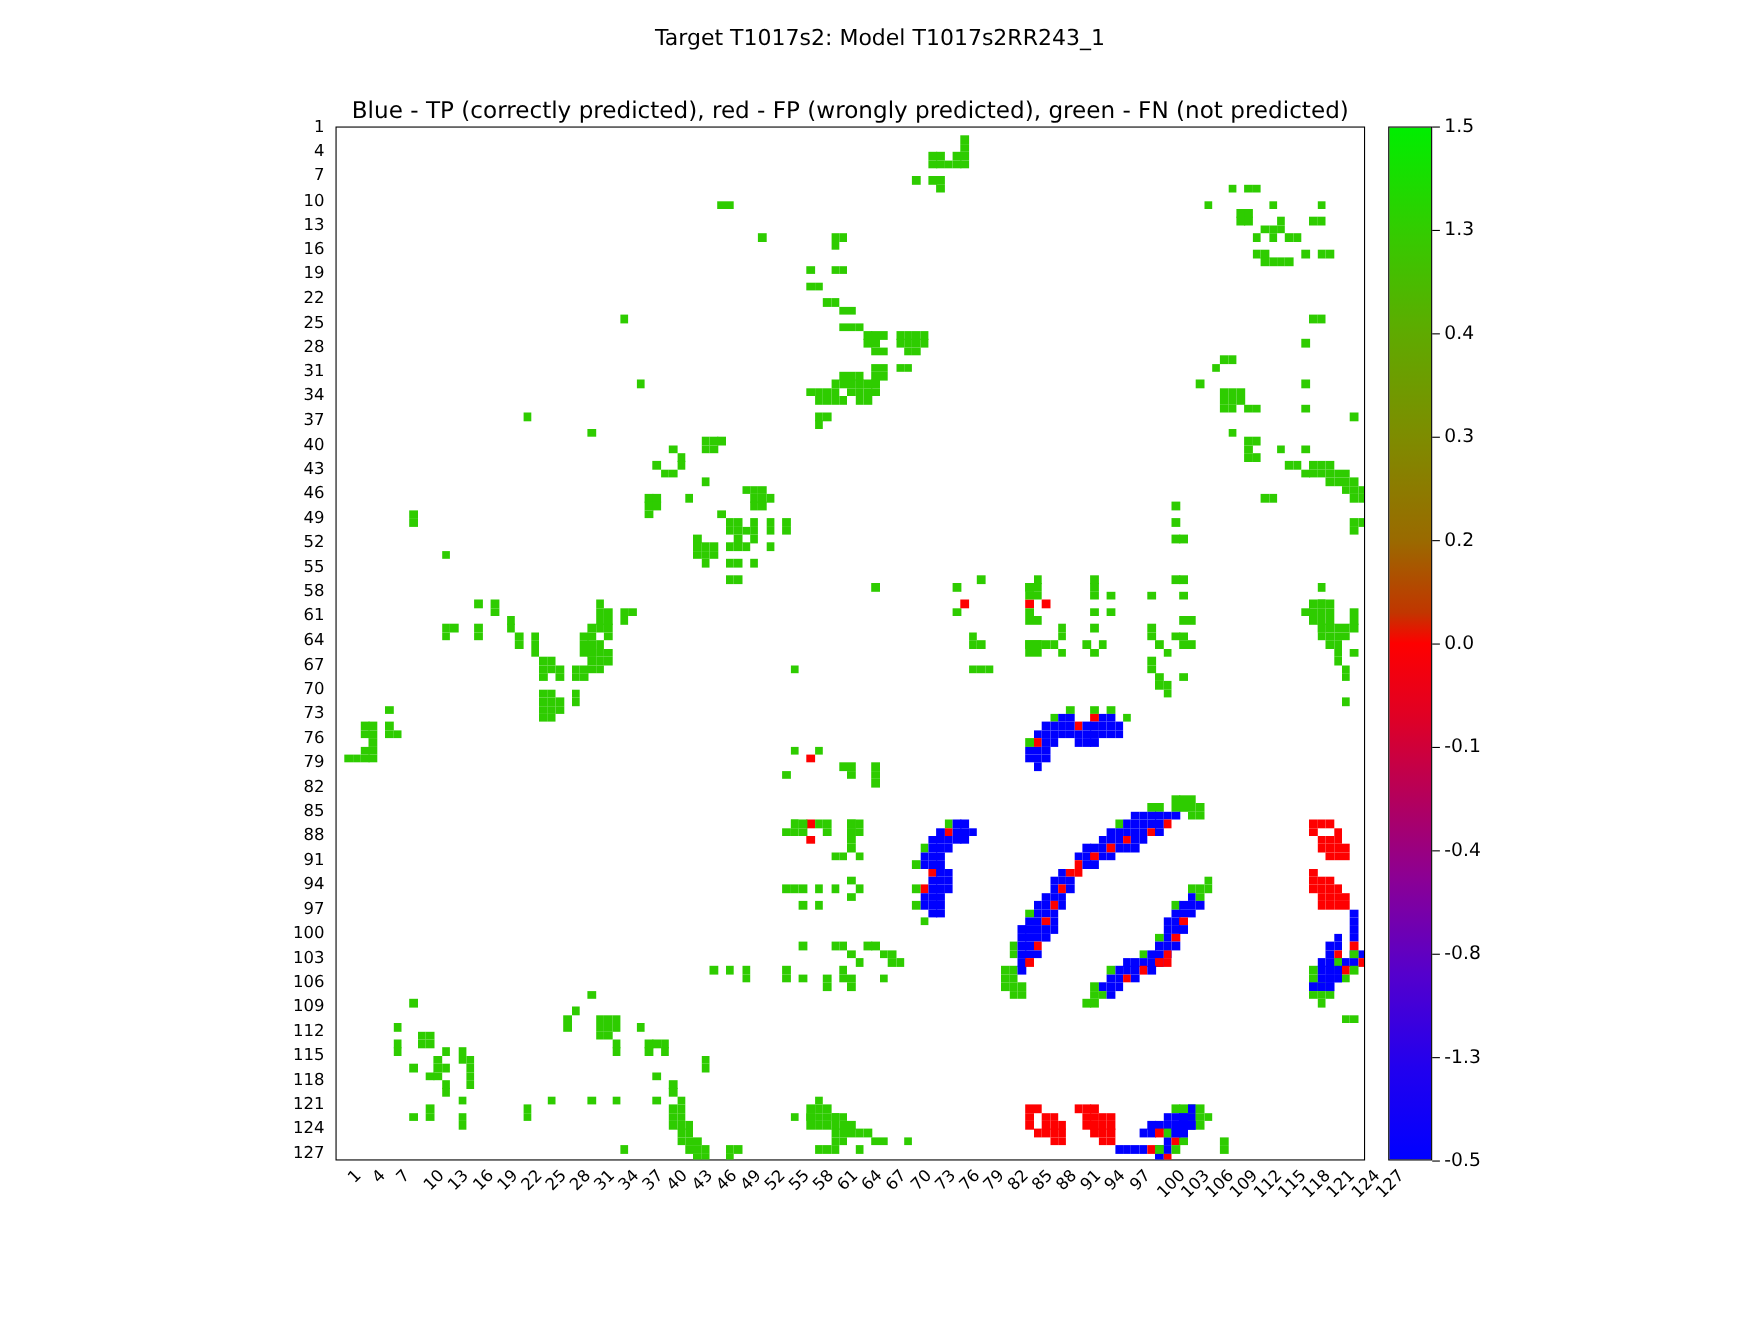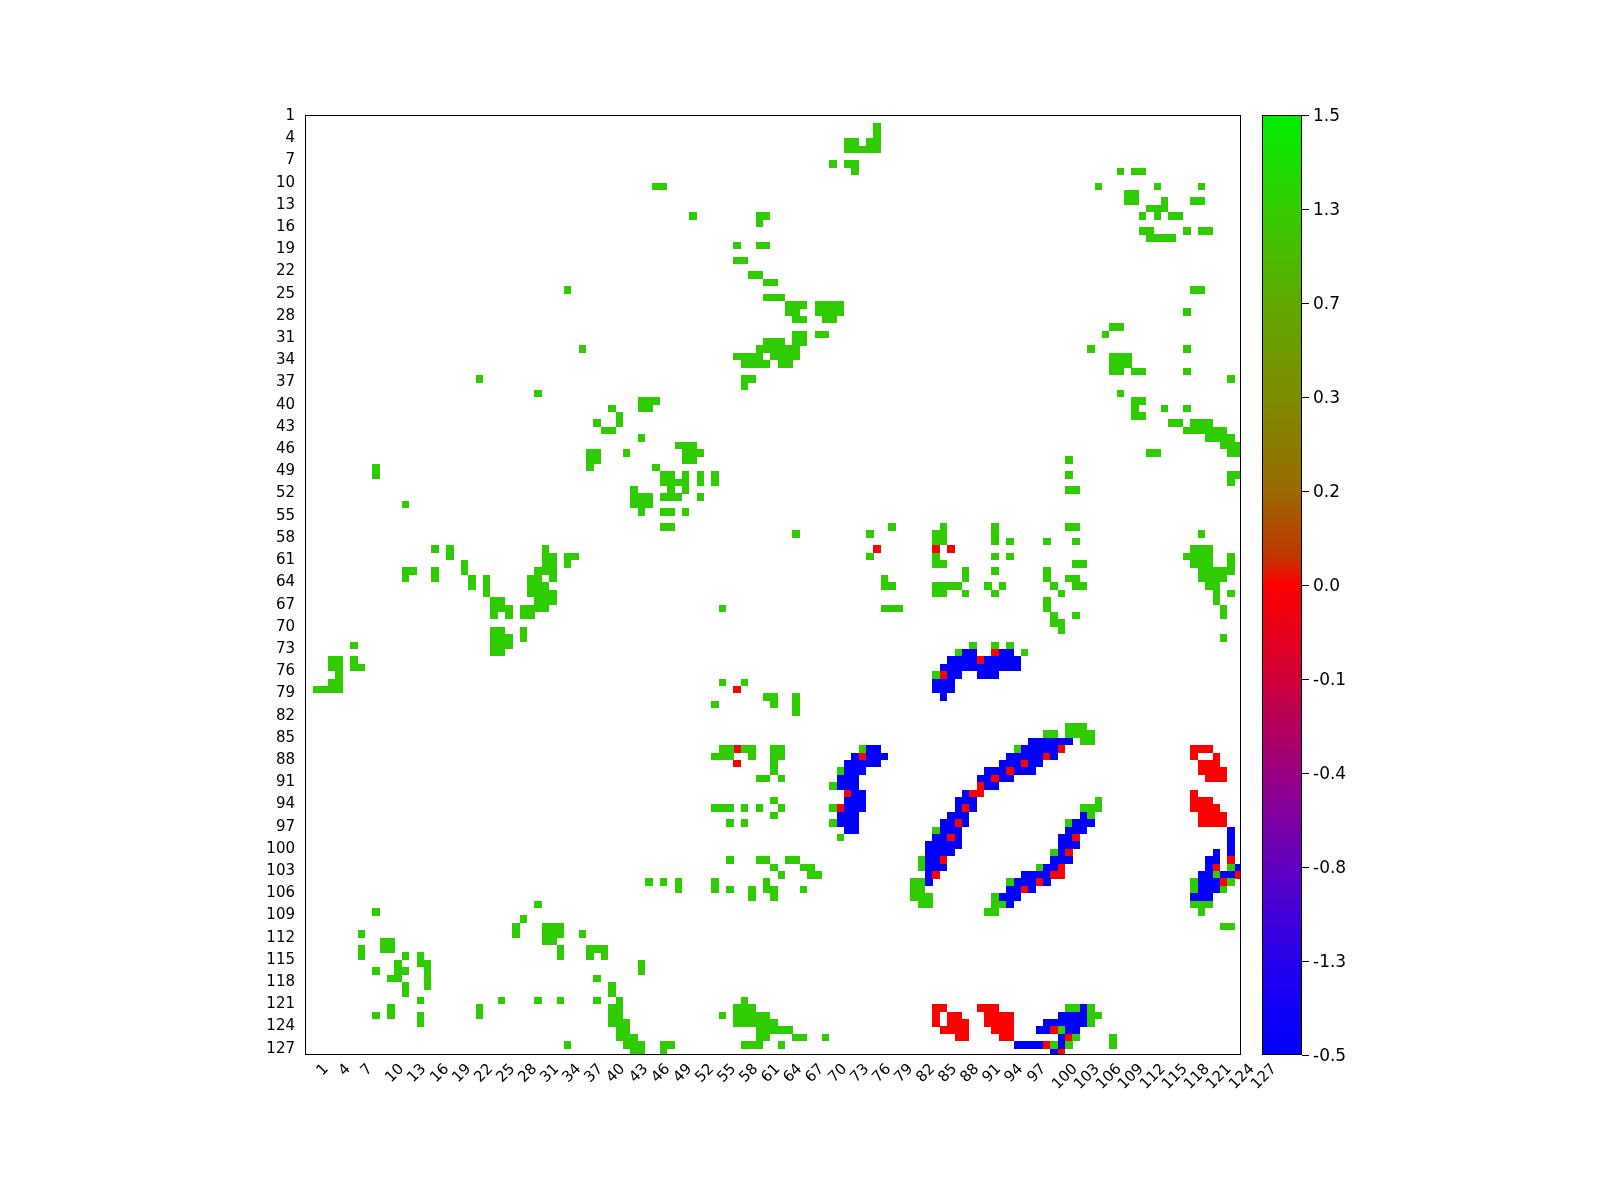--- a/index.html
+++ b/index.html
@@ -169,21 +169,23 @@
     line-height: 17px;
     color: #000;
     white-space: nowrap;
   }
 </style>
 </head>
 <body>
 
 <div id="figure">
 
+  <div class="suptitle" id="suptitle-line1">Target T1017s2: Model T1017s2RR243_1</div>
 
+  <div id="axes-title">Blue - TP (correctly predicted), red - FP (wrongly predicted), green - FN (not predicted)</div>
 
   <div id="plot-area">
     <div id="cell-layer">
         <div class="cell" style="left: 567.496px; top: 7.40157px; width: 7.51748px; height: 7.54961px; background: rgb(46, 204, 0);"></div>
         <div class="cell" style="left: 7.37008px; top: 569.921px; width: 7.51748px; height: 7.54961px; background: rgb(46, 204, 0);"></div>
         <div class="cell" style="left: 567.496px; top: 14.8031px; width: 7.51748px; height: 7.54961px; background: rgb(46, 204, 0);"></div>
         <div class="cell" style="left: 14.7402px; top: 569.921px; width: 7.51748px; height: 7.54961px; background: rgb(46, 204, 0);"></div>
         <div class="cell" style="left: 538.016px; top: 22.2047px; width: 7.51748px; height: 7.54961px; background: rgb(46, 204, 0);"></div>
         <div class="cell" style="left: 22.1102px; top: 540.315px; width: 7.51748px; height: 7.54961px; background: rgb(46, 204, 0);"></div>
         <div class="cell" style="left: 545.386px; top: 22.2047px; width: 7.51748px; height: 7.54961px; background: rgb(46, 204, 0);"></div>
@@ -1528,21 +1530,21 @@
       <div class="xlabel" style="left: 934.63px;">127</div>
     </div>
 
   <div id="colorbar"></div>
   <div id="cb-ticks">
       <div class="cb-tick" style="top: 0px;"></div>
       <div class="cb-label" style="top: -8px;">1.5</div>
       <div class="cb-tick" style="top: 94px;"></div>
       <div class="cb-label" style="top: 86px;">1.3</div>
       <div class="cb-tick" style="top: 188px;"></div>
-      <div class="cb-label" style="top: 180px;">0.7</div>
+      <div class="cb-label" style="top: 180px;">0.4</div>
       <div class="cb-tick" style="top: 282px;"></div>
       <div class="cb-label" style="top: 274px;">0.3</div>
       <div class="cb-tick" style="top: 376px;"></div>
       <div class="cb-label" style="top: 368px;">0.2</div>
       <div class="cb-tick" style="top: 470px;"></div>
       <div class="cb-label" style="top: 462px;">0.0</div>
       <div class="cb-tick" style="top: 564px;"></div>
       <div class="cb-label" style="top: 556px;">-0.1</div>
       <div class="cb-tick" style="top: 658px;"></div>
       <div class="cb-label" style="top: 650px;">-0.4</div>

